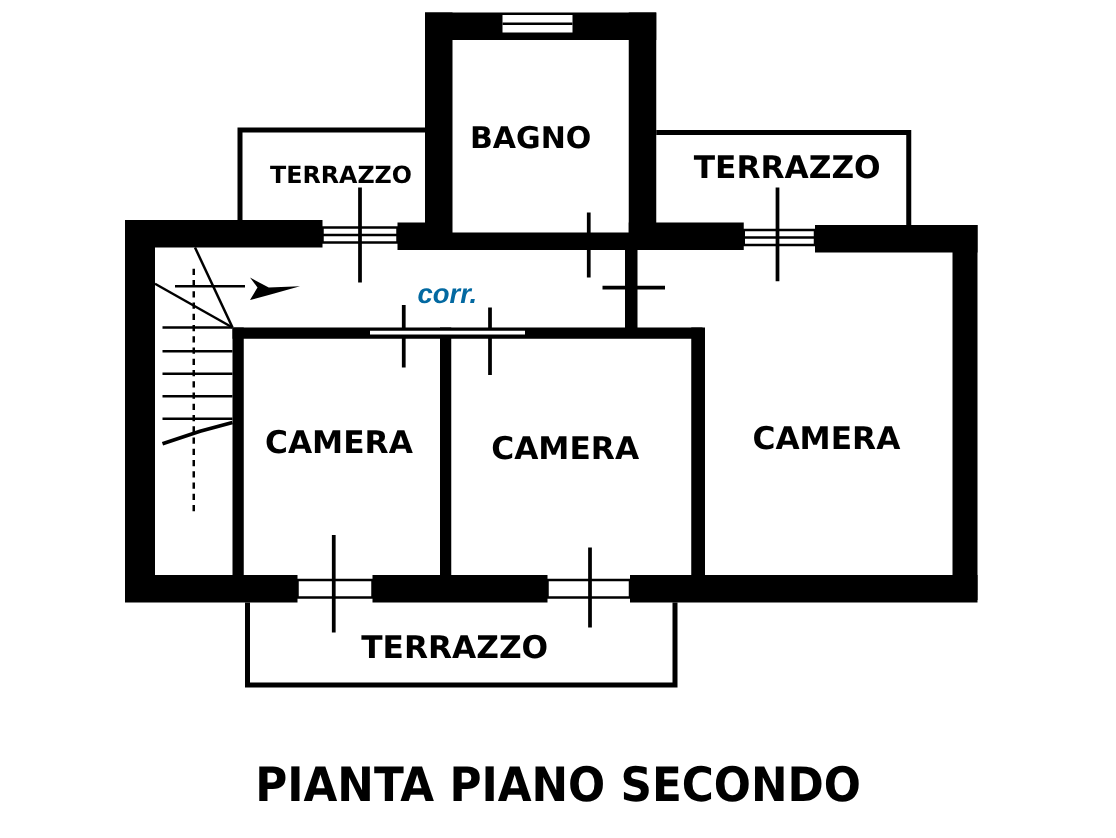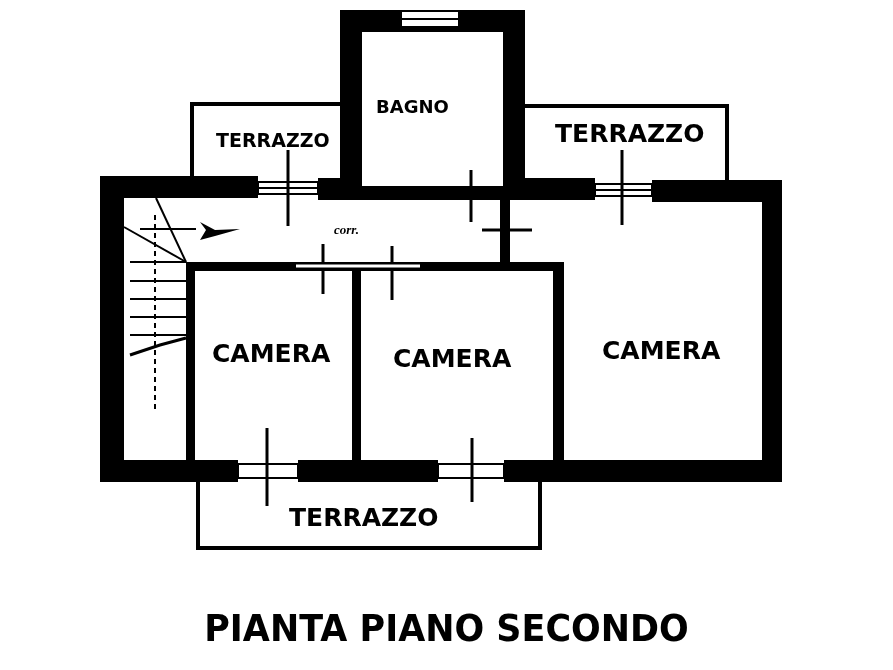--- a/index.html
+++ b/index.html
@@ -1,19 +1,19 @@
 <!DOCTYPE html>
 <html><head>
 <meta charset="utf-8">
 <style>
   html, body { margin:0; padding:0; background:#ffffff; }
   body { width:893px; height:670px; position:relative; overflow:hidden; font-family:"DejaVu Sans", sans-serif; }
   #plan { position:absolute; left:0; top:0; width:893px; height:670px; }
   .lbl { position:absolute; font-family:"DejaVu Sans", sans-serif; font-weight:bold; color:#000; white-space:nowrap; letter-spacing:0px; }
-  .corr { position:absolute; font-family:Liberation Serif, serif; font-weight:bold; font-style:italic; color:#000000; font-size:13px; }
+  .corr { position:absolute; font-family:Liberation Sans, sans-serif; font-weight:bold; font-style:italic; color:#0369a1; font-size:22px; }
   .title { position:absolute; left:0; width:893px; top:606px; text-align:center; font-family:"DejaVu Sans", sans-serif; font-weight:bold; font-size:38px; color:#000; letter-spacing:0px; transform:scaleX(0.92); }
 </style>
 </head>
 <body>
 
 <svg id="plan" viewBox="0 0 893 670" xmlns="http://www.w3.org/2000/svg">
 
   <g fill="#000">
     <rect x="340" y="10" width="185" height="22"></rect>
     <rect x="340" y="10" width="22" height="190"></rect>
@@ -100,21 +100,21 @@
 
   <g fill="#000">
     <polygon points="200,222 215,230 240,229 215,236 200,240 206,230"></polygon>
   </g>
 
   <g fill="none" stroke="#000" stroke-width="4">
     <polyline points="198,482 198,548 540,548 540,482"></polyline>
   </g>
 </svg>
 
-<div class="lbl" style="left:376px; top:96px; font-size:18px;">BAGNO</div>
+<div class="lbl" style="left:376px; top:96px; font-size:24px;">BAGNO</div>
 <div class="lbl" style="left:216px; top:129px; font-size:19px;">TERRAZZO</div>
 <div class="lbl" style="left:555px; top:119px; font-size:25px;">TERRAZZO</div>
 <div class="corr" style="left:334px; top:222px;">corr.</div>
 <div class="lbl" style="left:212px; top:339px; font-size:25px;">CAMERA</div>
 <div class="lbl" style="left:393px; top:344px; font-size:25px;">CAMERA</div>
 <div class="lbl" style="left:602px; top:336px; font-size:25px;">CAMERA</div>
 <div class="lbl" style="left:289px; top:503px; font-size:25px;">TERRAZZO</div>
 
 <div class="title">PIANTA PIANO SECONDO</div>
 

